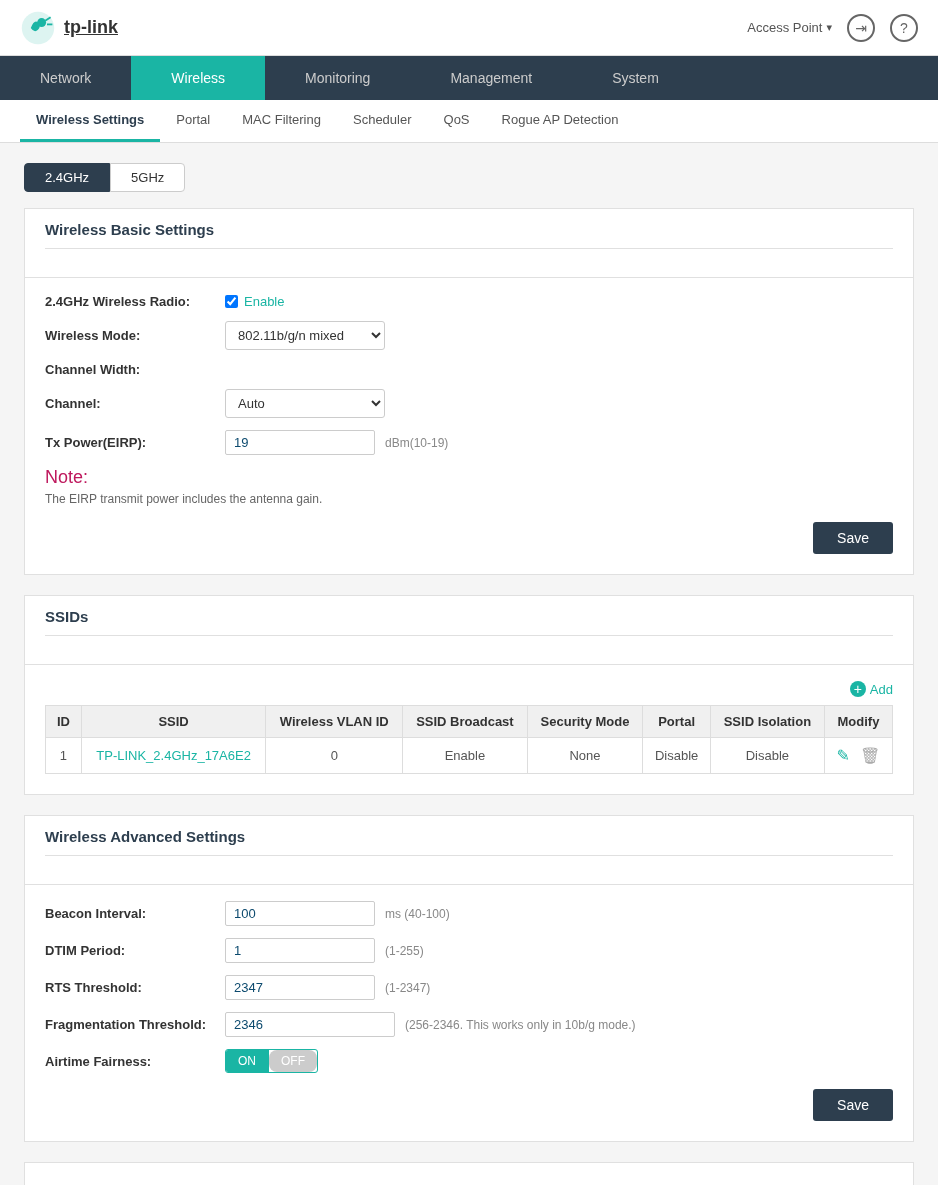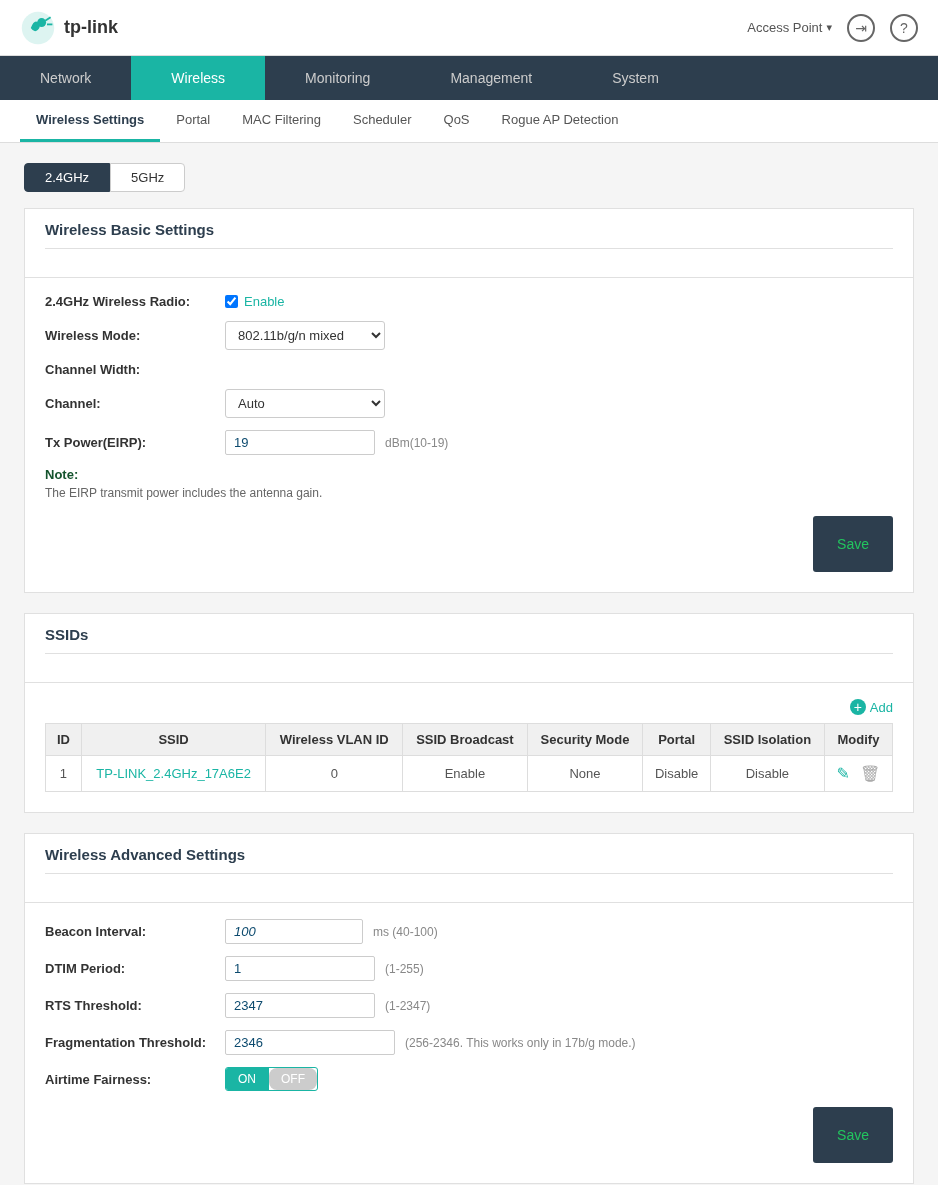--- a/index.html
+++ b/index.html
@@ -21,20 +21,21 @@
       gap: 8px;
     }
     .logo-icon {
       width: 36px;
       height: 36px;
     }
     .logo-text {
       font-size: 18px;
       font-weight: bold;
       color: #333;
+      text-decoration: underline;
     }
     .header-right {
       display: flex;
       align-items: center;
       gap: 15px;
     }
     .access-point {
       display: flex;
       align-items: center;
       gap: 4px;
@@ -180,41 +181,40 @@
       gap: 6px;
       color: #1ab5a4;
     }
     .enable-check input { cursor: pointer; }
 
     
     .note-section {
       margin-top: 12px;
     }
     .note-title {
-      color: #14532d;
-      font-size: 13px;
+      color: #be185d;
+      font-size: 18px;
       margin-bottom: 4px;
-      font-weight: bold;
     }
     .note-text {
       font-size: 12px;
       color: #666;
     }
 
     
     .save-row {
       display: flex;
       justify-content: flex-end;
       margin-top: 16px;
     }
     .btn-save {
       background: #2d3e4e;
-      color: #22c55e;
+      color: #ffffff;
       border: none;
-      padding: 20px 24px;
+      padding: 8px 24px;
       border-radius: 3px;
       cursor: pointer;
       font-size: 14px;
     }
 
     
     .ssid-add-row {
       display: flex;
       justify-content: flex-end;
       margin-bottom: 8px;
@@ -471,21 +471,21 @@
 
   <div class="section-wrapper">
     <div class="section-header">
       <div class="section-title">Wireless Advanced Settings</div>
     </div>
     <div class="section-body">
 
       <div class="form-row">
         <div class="form-label">Beacon Interval:</div>
         <div class="form-control">
-          <input type="text" style="width: 138px; font-style: italic;" value="100">
+          <input type="text" style="width: 150px;" value="100">
           <span class="input-note">ms (40-100)</span>
         </div>
       </div>
 
       <div class="form-row">
         <div class="form-label">DTIM Period:</div>
         <div class="form-control">
           <input type="text" style="width: 150px;" value="1">
           <span class="input-note">(1-255)</span>
         </div>
@@ -496,21 +496,21 @@
         <div class="form-control">
           <input type="text" style="width: 150px;" value="2347">
           <span class="input-note">(1-2347)</span>
         </div>
       </div>
 
       <div class="form-row">
         <div class="form-label">Fragmentation Threshold:</div>
         <div class="form-control">
           <input type="text" style="width: 170px;" value="2346">
-          <span class="input-note">(256-2346. This works only in 17b/g mode.)</span>
+          <span class="input-note">(256-2346. This works only in 10b/g mode.)</span>
         </div>
       </div>
 
       <div class="form-row">
         <div class="form-label">Airtime Fairness:</div>
         <div class="form-control">
           <div class="toggle-group">
             <button class="toggle-btn active">ON</button>
             <button class="toggle-btn active-off">OFF</button>
           </div>

